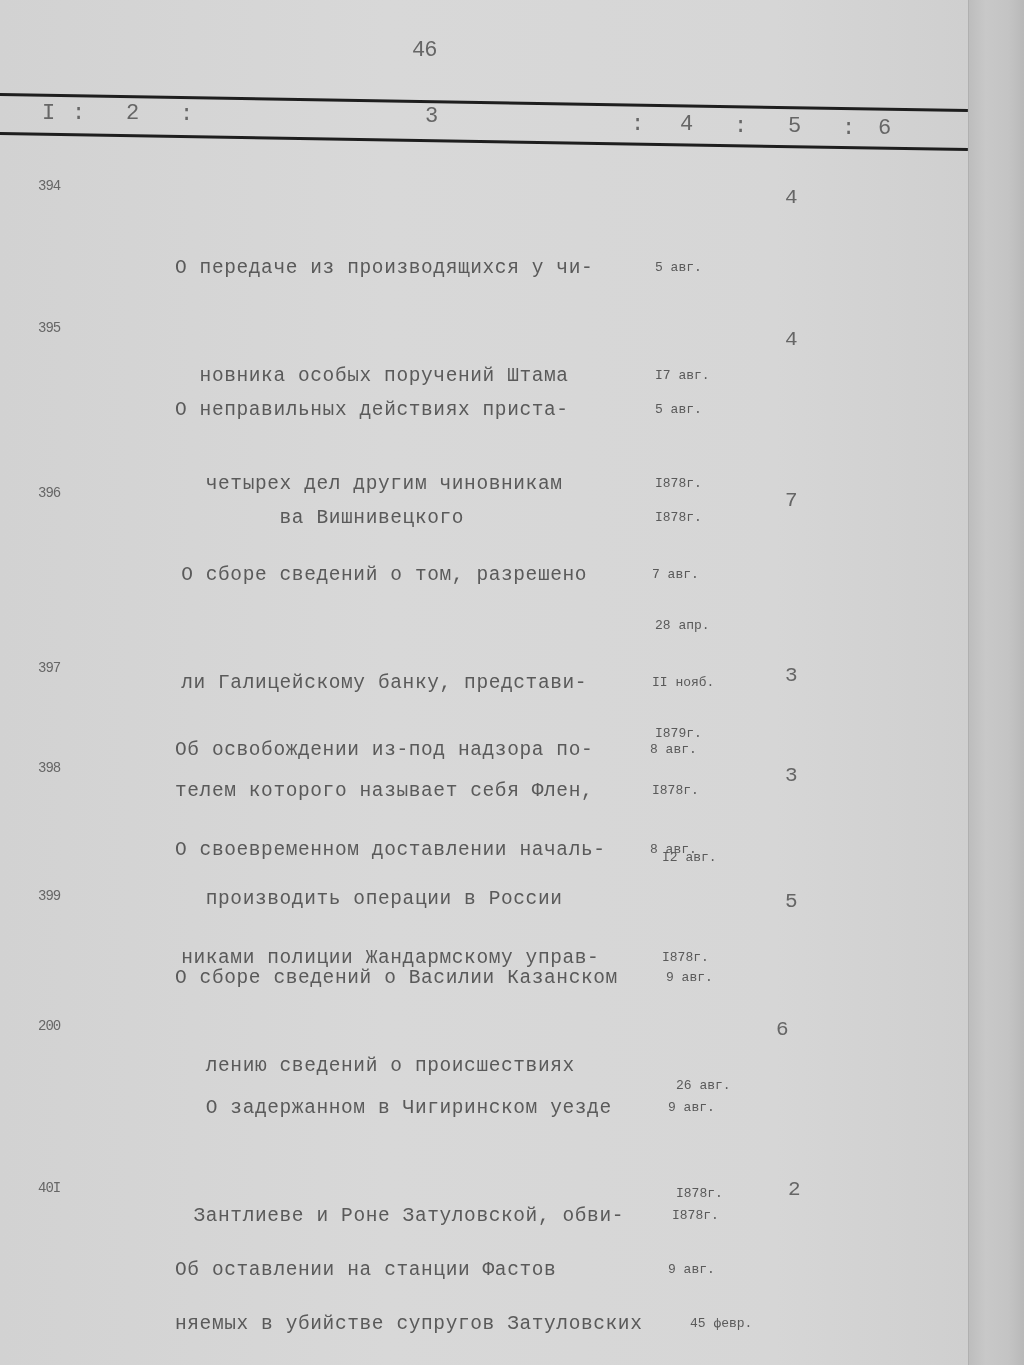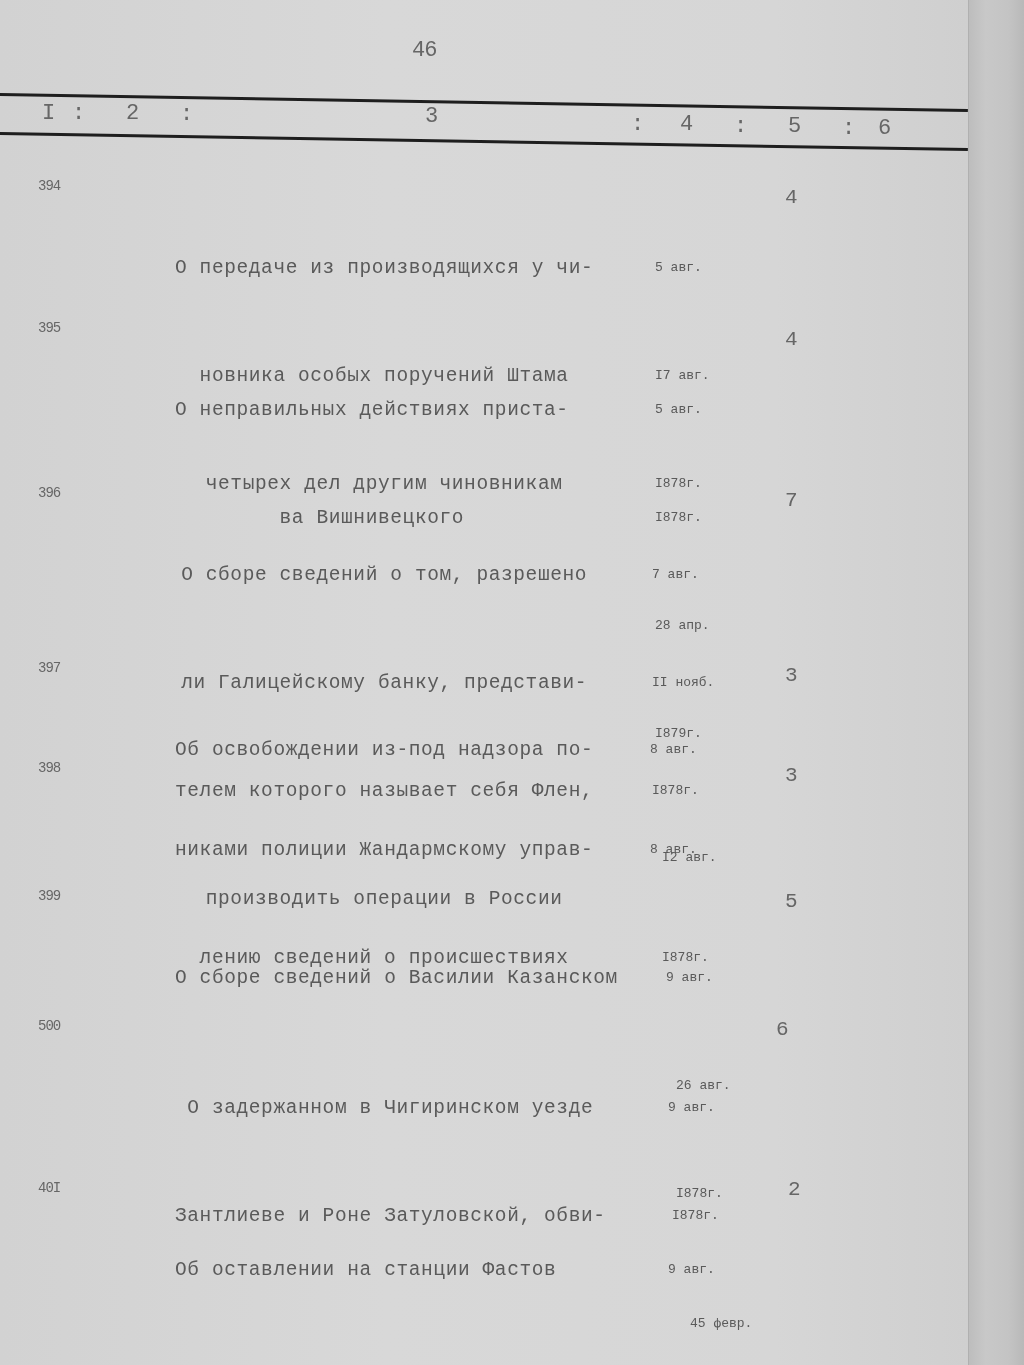--- a/index.html
+++ b/index.html
@@ -187,20 +187,21 @@
     <div class="col-dates" style="left:650px;">
       <span class="line">8 авг.</span>
       <span class="line" style="padding-left:12px;">I2 авг.</span>
     </div>
     <span class="col-sheets" style="top:4px;">3</span>
   </div>
 
   <div class="row" style="top:760px;">
     <span class="col-num">398</span>
     <div class="col-title">
+      <span class="line">О своевременном доставлении началь-</span>
       <span class="line">никами полиции Жандармскому управ-</span>
       <span class="line">лению сведений о происшествиях</span>
     </div>
     <div class="col-dates" style="left:650px;">
       <span class="line">8 авг.</span>
       <span class="line" style="padding-left:12px;">I878г.</span>
     </div>
     <span class="col-sheets" style="top:4px;">3</span>
   </div>
 
@@ -211,24 +212,25 @@
     </div>
     <div class="col-dates" style="left:666px;">
       <span class="line">9 авг.</span>
       <span class="line" style="padding-left:10px;">26 авг.</span>
       <span class="line" style="padding-left:10px;">I878г.</span>
     </div>
     <span class="col-sheets" style="top:2px;">5</span>
   </div>
 
   <div class="row" style="top:1018px;">
-    <span class="col-num">500</span>
+    <span class="col-num">200</span>
     <div class="col-title">
       <span class="line">О задержанном в Чигиринском уезде</span>
       <span class="line">Зантлиеве и Роне Затуловской, обви-</span>
+      <span class="line">няемых в убийстве супругов Затуловских</span>
     </div>
     <div class="col-dates" style="left:668px;">
       <span class="line">9 авг.</span>
       <span class="line" style="padding-left:4px;">I878г.</span>
       <span class="line" style="padding-left:22px;">45 февр.</span>
       
     </div>
     <span class="col-sheets" style="left:776px; top:0px;">6</span>
   </div>
 

